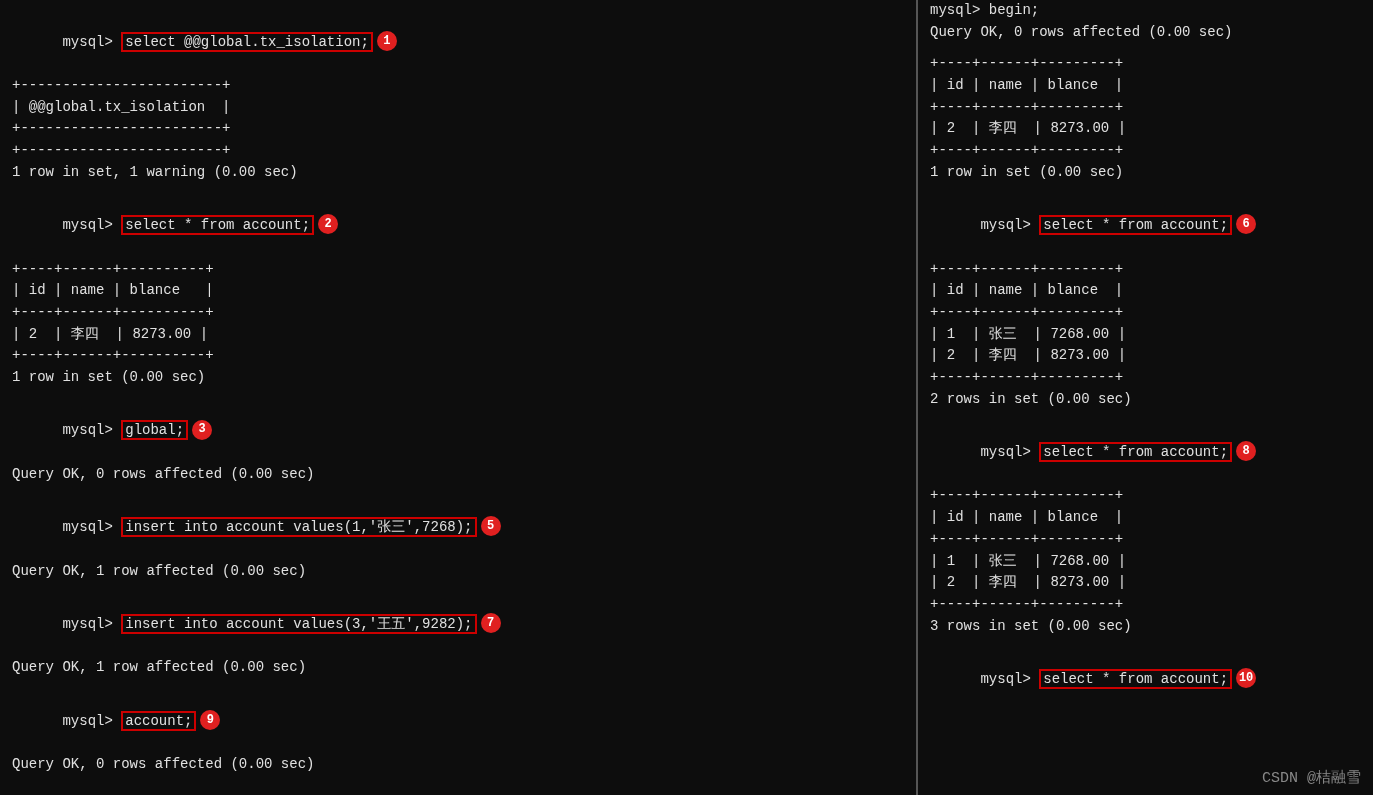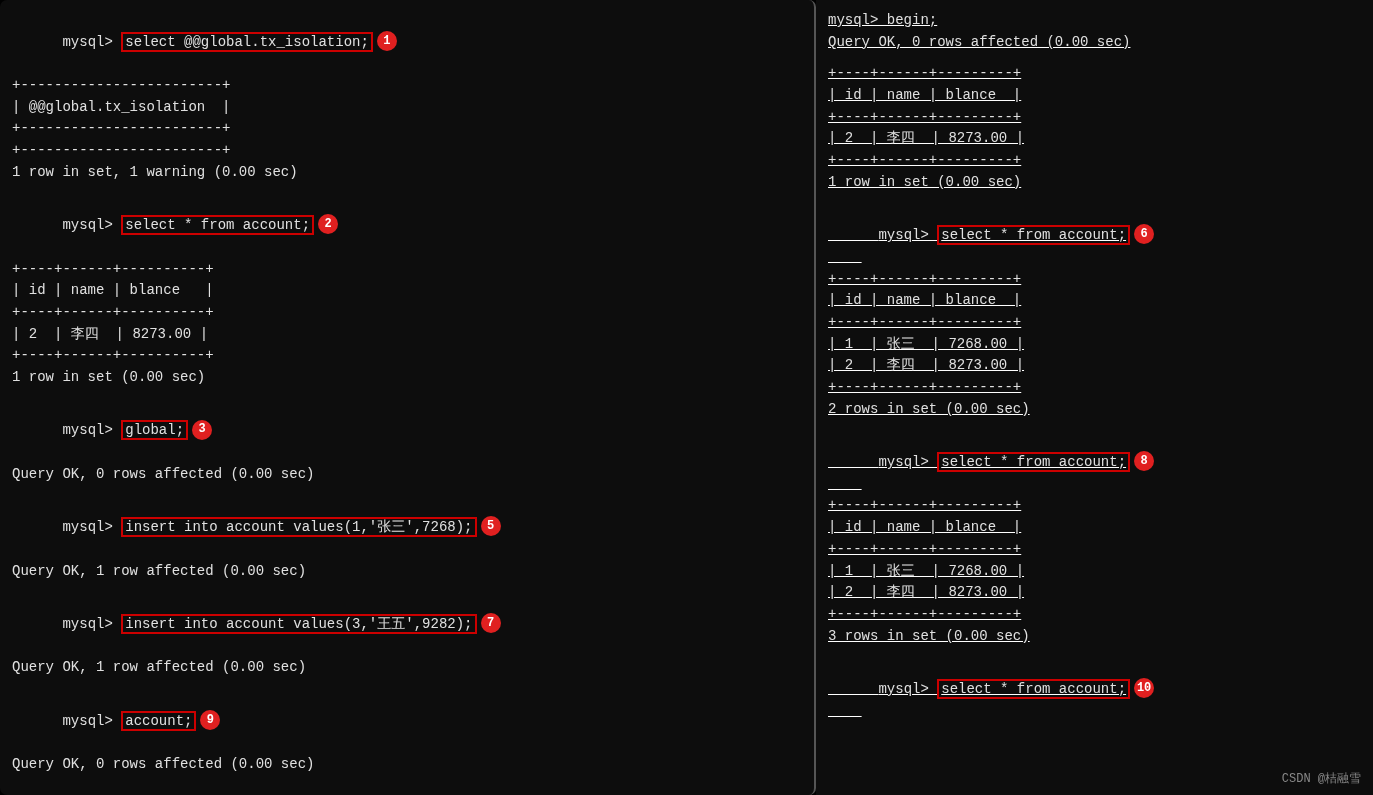--- a/index.html
+++ b/index.html
@@ -16,28 +16,26 @@
     }
     .panel {
       flex: 1;
       padding: 10px 12px;
       overflow: hidden;
       background: #0d0d0d;
       position: relative;
     }
     .panel-left {
       border-right: 2px solid #555;
-      width: 816px;
+      width: 918px;
       flex: none;
-      border-radius: 7px;
     }
     .panel-right {
       flex: 1;
-      padding: 10px 12px;
-      text-decoration: underline;
+      padding: 0 12px;
     }
     .line {
       line-height: 1.55;
       white-space: pre;
       color: #e0e0e0;
     }
     .prompt {
       color: #e0e0e0;
     }
     .cmd-box {
@@ -62,21 +60,21 @@
       vertical-align: middle;
       position: relative;
       top: -1px;
     }
     .spacer { height: 10px; }
     .watermark {
       position: absolute;
       bottom: 8px;
       right: 12px;
       color: #888;
-      font-size: 12px;
+      font-size: 15px;
     }
     .table-line {
       color: #e0e0e0;
     }
   </style>
 </head>
 <body>
 
 <div class="panel panel-left">
 

